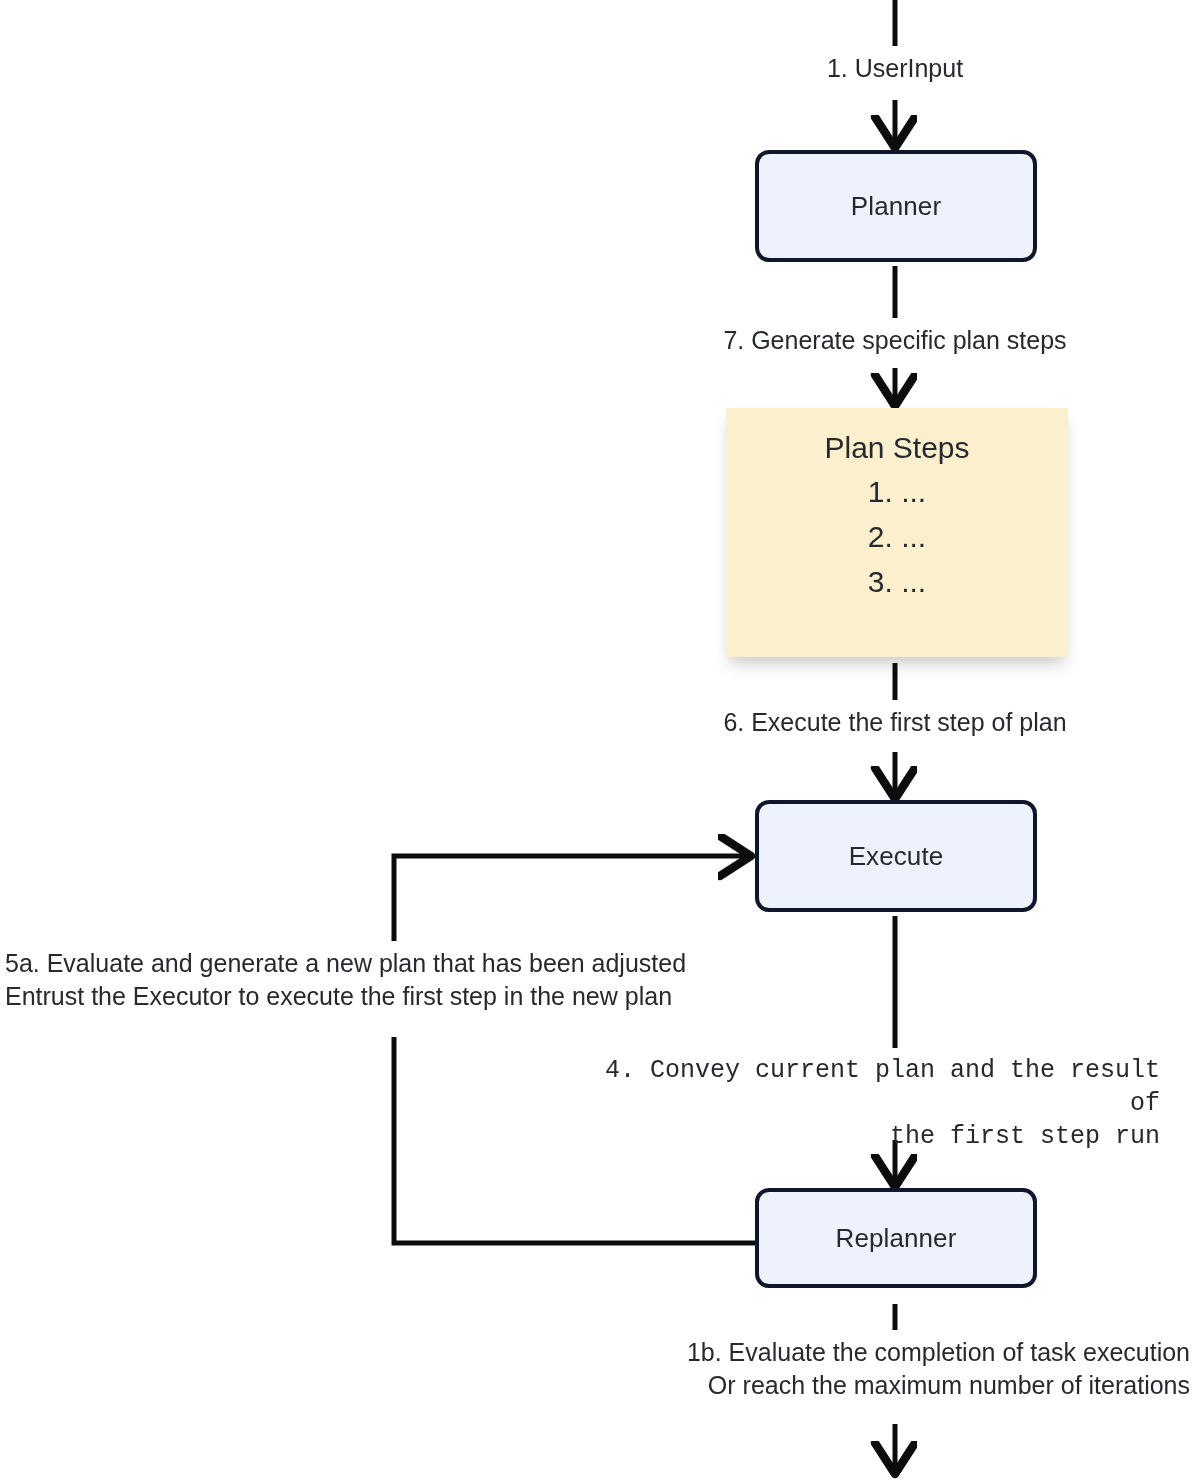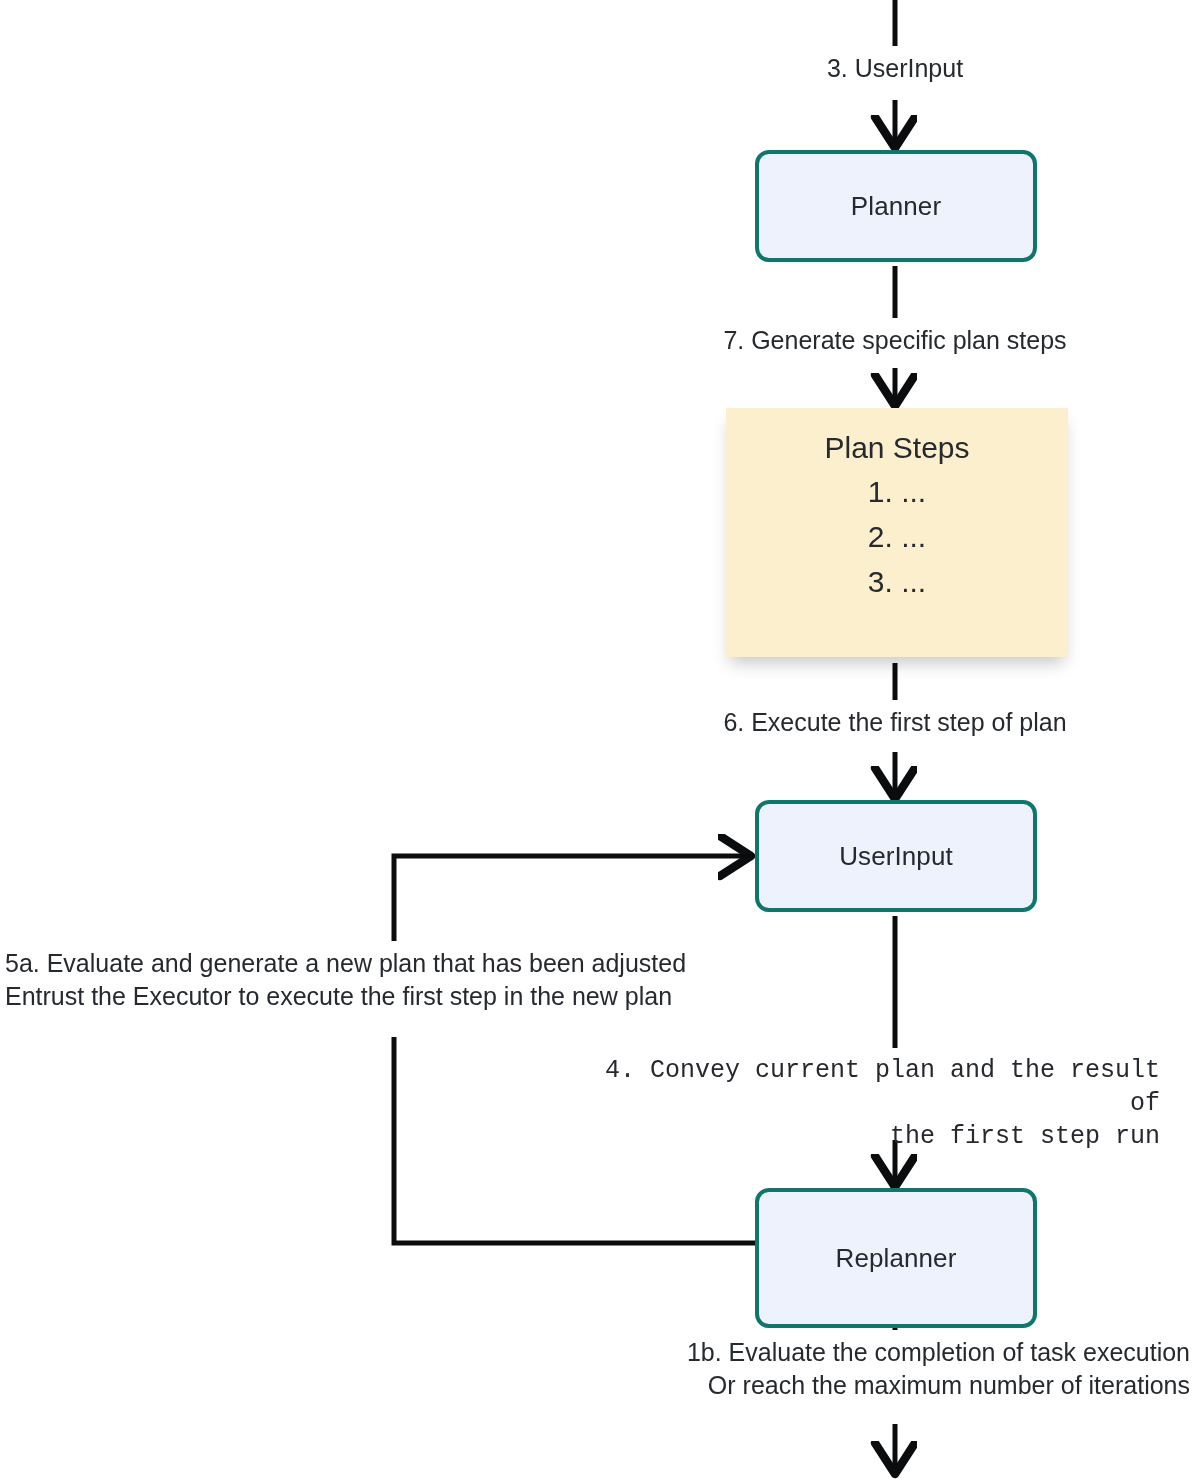--- a/index.html
+++ b/index.html
@@ -31,21 +31,21 @@
   .node {
     position: absolute;
     box-sizing: border-box;
     display: flex;
     align-items: center;
     justify-content: center;
     text-align: center;
   }
   .node-process {
     background: #edf2fc;
-    border: 4px solid #0f766e;
+    border: 4px solid #0f172a;
     border-radius: 14px;
     font-size: 26px;
     color: #26292e;
     letter-spacing: 0.1px;
   }
   .node-note {
     background: #fcefcd;
     border: none;
     border-radius: 0;
     flex-direction: column;
@@ -116,21 +116,21 @@
 
       <line x1="895" y1="1304" x2="895" y2="1330"></line>
 
       <line x1="895" y1="1424" x2="895" y2="1468" marker-end="url(#arrowfull)"></line>
 
       <path d="M 755 1243 L 394 1243 L 394 1037"></path>
       <path d="M 394 941 L 394 856 L 745 856" marker-end="url(#arrowfull)"></path>
     </g>
   </svg>
 
-  <div class="edge-label" style="left:746px; top:52px; width:298px;">3. UserInput</div>
+  <div class="edge-label" style="left:746px; top:52px; width:298px;">1. UserInput</div>
 
   <div class="edge-label" style="left:620px; top:324px; width:550px;">7. Generate specific plan steps</div>
 
   <div class="edge-label" style="left:620px; top:706px; width:550px;">6. Execute the first step of plan</div>
 
   <div class="edge-label right-block" style="left:560px; top:1054px; width:600px;font-family:Liberation Mono, monospace;">4. Convey current plan and the result of
 the first step run</div>
 
   <div class="edge-label left-block" style="left:5px; top:947px; width:790px;">5a. Evaluate and generate a new plan that has been adjusted
 Entrust the Executor to execute the first step in the new plan</div>
@@ -143,20 +143,20 @@
   </div>
 
   <div class="node node-note" style="left:726px; top:408px; width:342px; height:249px;">
     <div class="note-title">Plan Steps</div>
     <div class="note-step">1. ...</div>
     <div class="note-step">2. ...</div>
     <div class="note-step">3. ...</div>
   </div>
 
   <div class="node node-process" style="left:755px; top:800px; width:282px; height:112px;">
-    <span>UserInput</span>
+    <span>Execute</span>
   </div>
 
-  <div class="node node-process" style="left:755px; top:1188px; width:282px; height:140px;">
+  <div class="node node-process" style="left:755px; top:1188px; width:282px; height:100px;">
     <span>Replanner</span>
   </div>
 
 </div>
 
 </body></html>

